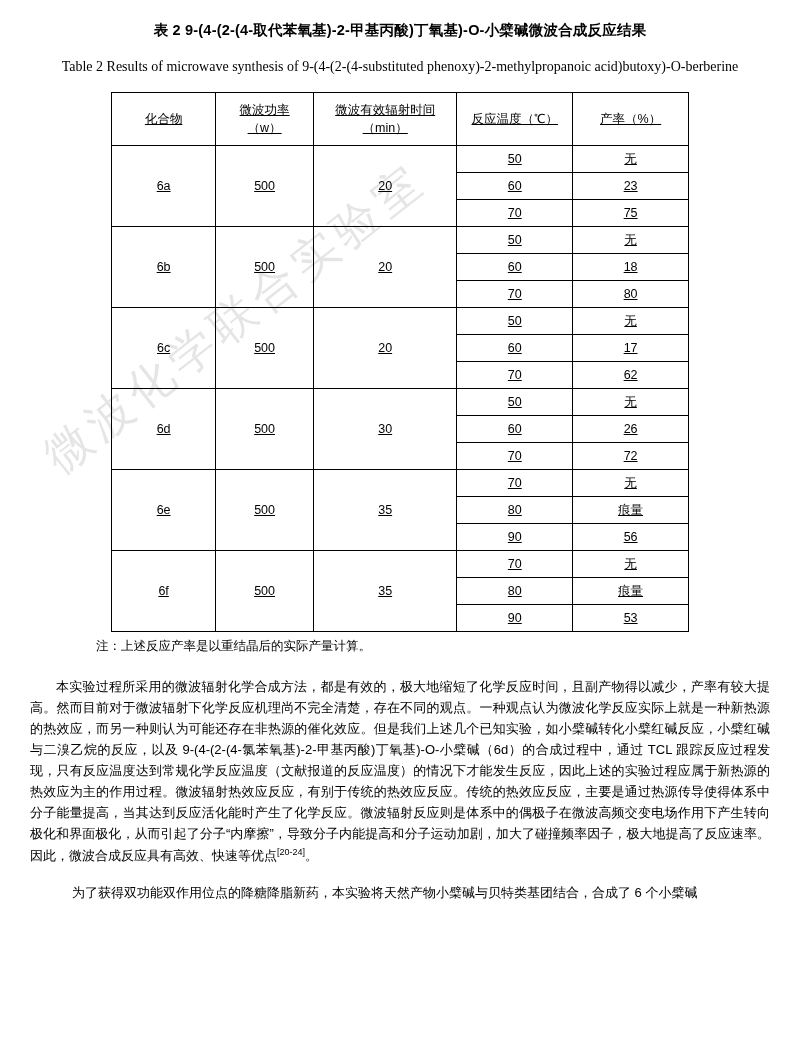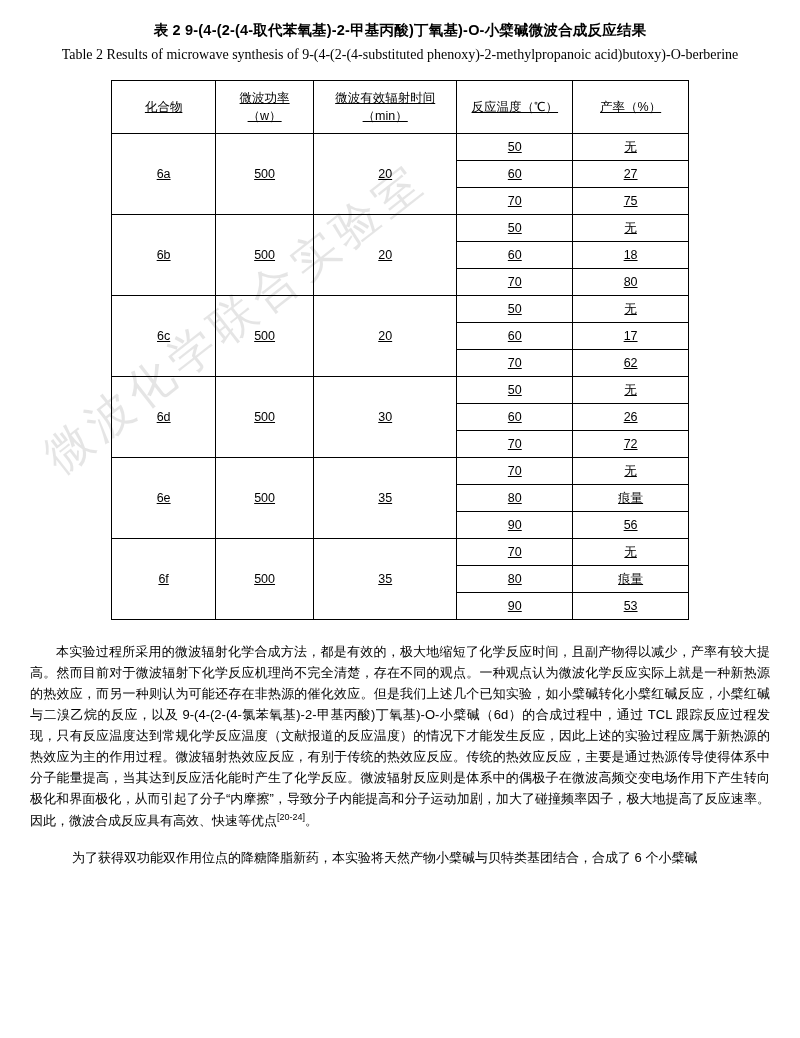--- a/index.html
+++ b/index.html
@@ -54,21 +54,21 @@
     font-family: "Liberation Sans", sans-serif;
     font-weight: bold;
     font-size: 14.5px;
     line-height: 1.5;
     letter-spacing: 0.2px;
   }
   .title-en {
     font-family: "Liberation Serif", serif;
     font-size: 14px;
     line-height: 1.6;
-    margin-top: 2px;
+    margin-top: 14px;
   }
   table.results {
     border-collapse: collapse;
     margin: 14px auto 0 auto;
     width: 578px;
     position: relative;
     z-index: 2;
     background: transparent;
     text-decoration: underline;
   }
@@ -181,21 +181,21 @@
 
       <tr>
         <td rowspan="3">6a</td>
         <td rowspan="3">500</td>
         <td rowspan="3">20</td>
         <td>50</td>
         <td>无</td>
       </tr>
       <tr>
         <td>60</td>
-        <td>27</td>
+        <td>23</td>
       </tr>
       <tr>
         <td>70</td>
         <td>75</td>
       </tr>
 
       <tr>
         <td rowspan="3">6b</td>
         <td rowspan="3">500</td>
         <td rowspan="3">20</td>
@@ -270,20 +270,21 @@
         <td>80</td>
         <td>痕量</td>
       </tr>
       <tr>
         <td>90</td>
         <td>53</td>
       </tr>
     </tbody>
   </table>
 
+  <div class="note">注：上述反应产率是以重结晶后的实际产量计算。</div>
 
   <div class="body-text">
     <p><span>本实验过程所采用的微波辐射化学合成方法，都是有效的，极大地缩短了化学反应时间，且副产物得以减少，产率有较大提高。然而目前对于微波辐射下化学反应机理尚不完全清楚，存在不同的观点。一种观点认为微波化学反应实际上就是一种新热源的热效应，而另一种则认为可能还存在非热源的催化效应。但是我们上述几个已知实验，如小檗碱转化小檗红碱反应，小檗红碱与二溴乙烷的反应，以及 9-(4-(2-(4-氯苯氧基)-2-甲基丙酸)丁氧基)-O-小檗碱（6d）的合成过程中，通过 TCL 跟踪反应过程发现，只有反应温度达到常规化学反应温度（文献报道的反应温度）的情况下才能发生反应，因此上述的实验过程应属于新热源的热效应为主的作用过程。微波辐射热效应反应，有别于传统的热效应反应。传统的热效应反应，主要是通过热源传导使得体系中分子能量提高，当其达到反应活化能时产生了化学反应。微波辐射反应则是体系中的偶极子在微波高频交变电场作用下产生转向极化和界面极化，从而引起了分子“内摩擦”，导致分子内能提高和分子运动加剧，加大了碰撞频率因子，极大地提高了反应速率。因此，微波合成反应具有高效、快速等优点</span><sup>[20-24]</sup><span>。</span></p>
   </div>
 
 
   <div class="tail-text">
     <p>为了获得双功能双作用位点的降糖降脂新药，本实验将天然产物小檗碱与贝特类基团结合，合成了 6 个小檗碱</p>
   </div>
 

